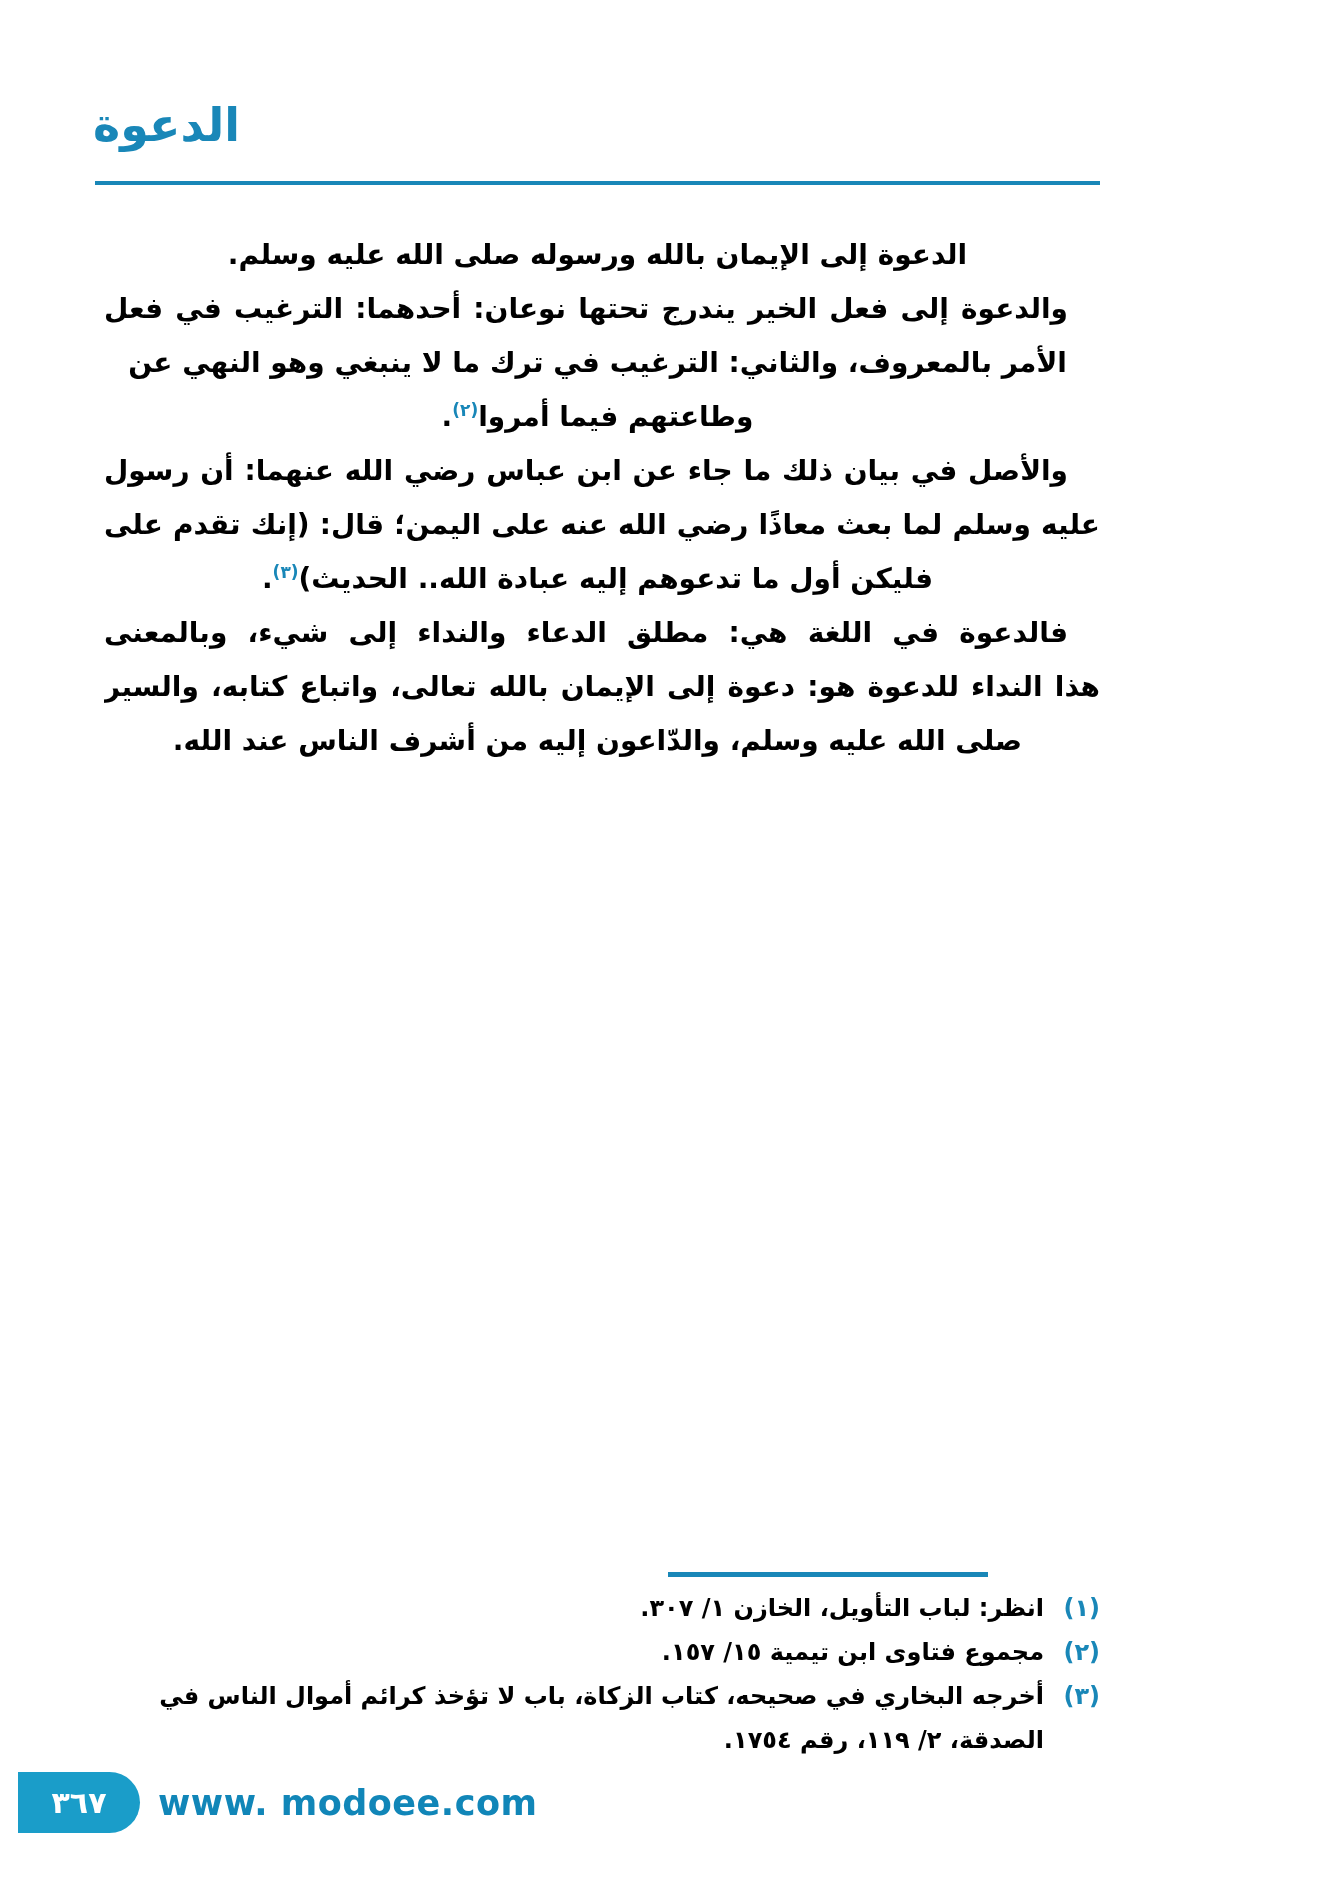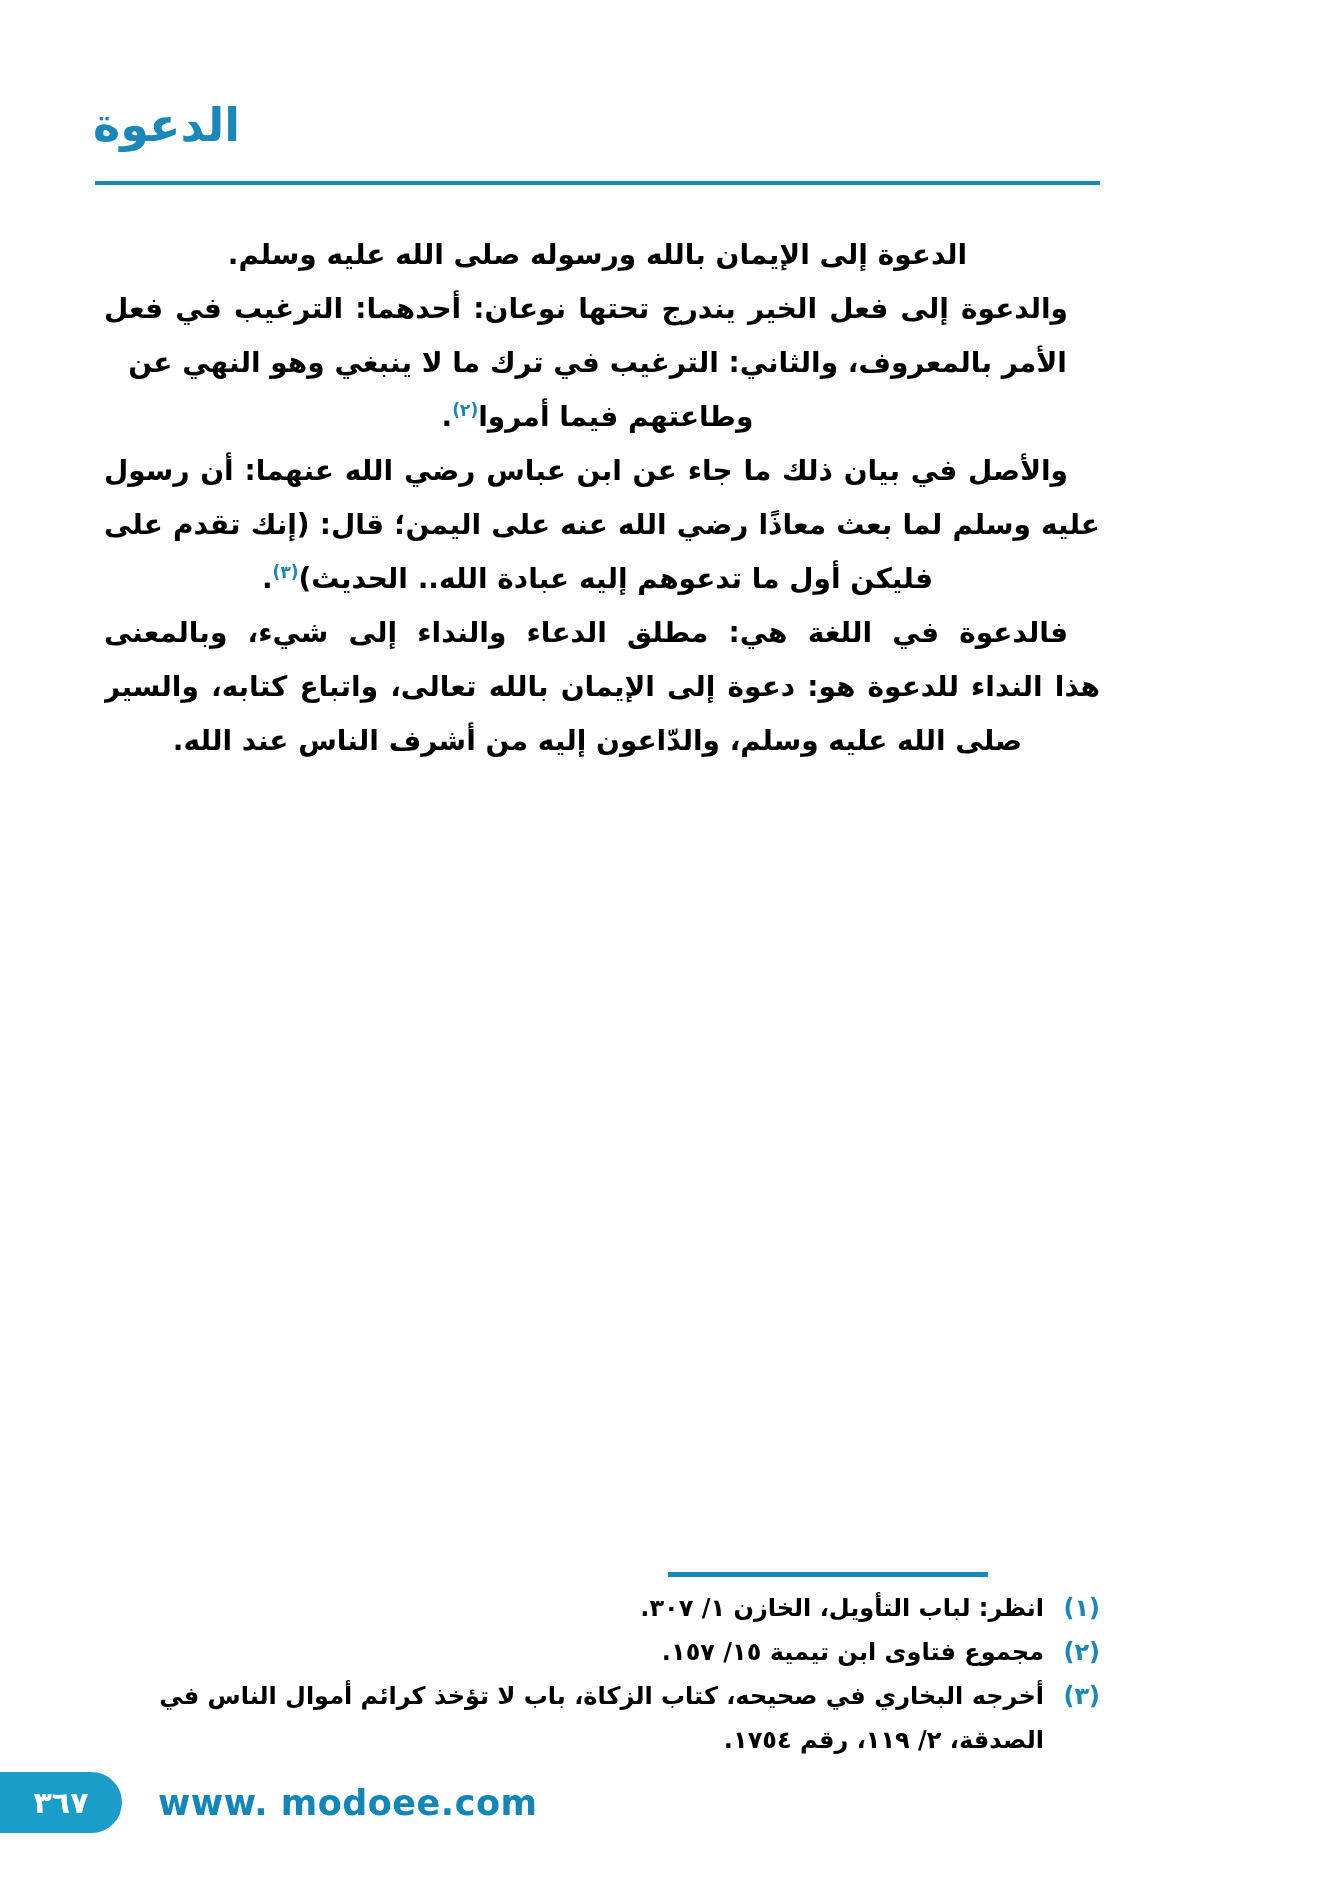--- a/index.html
+++ b/index.html
@@ -84,21 +84,21 @@
   .fn-num {
     flex: 0 0 56px;
     color: var(--accent, #1987b8);
     text-align: right;
   }
   .fn-text { flex: 1; text-align: right; }
 
   
   .page-badge {
     position: absolute;
-    left: 0;
+    left: 18px;
     top: 1772px;
     width: 122px;
     height: 61px;
     background: var(--badge, #1a9dc9);
     border-radius: 0 31px 31px 0;
     color: #ffffff;
     font-size: 30px;
     font-weight: bold;
     display: flex;
     align-items: center;

